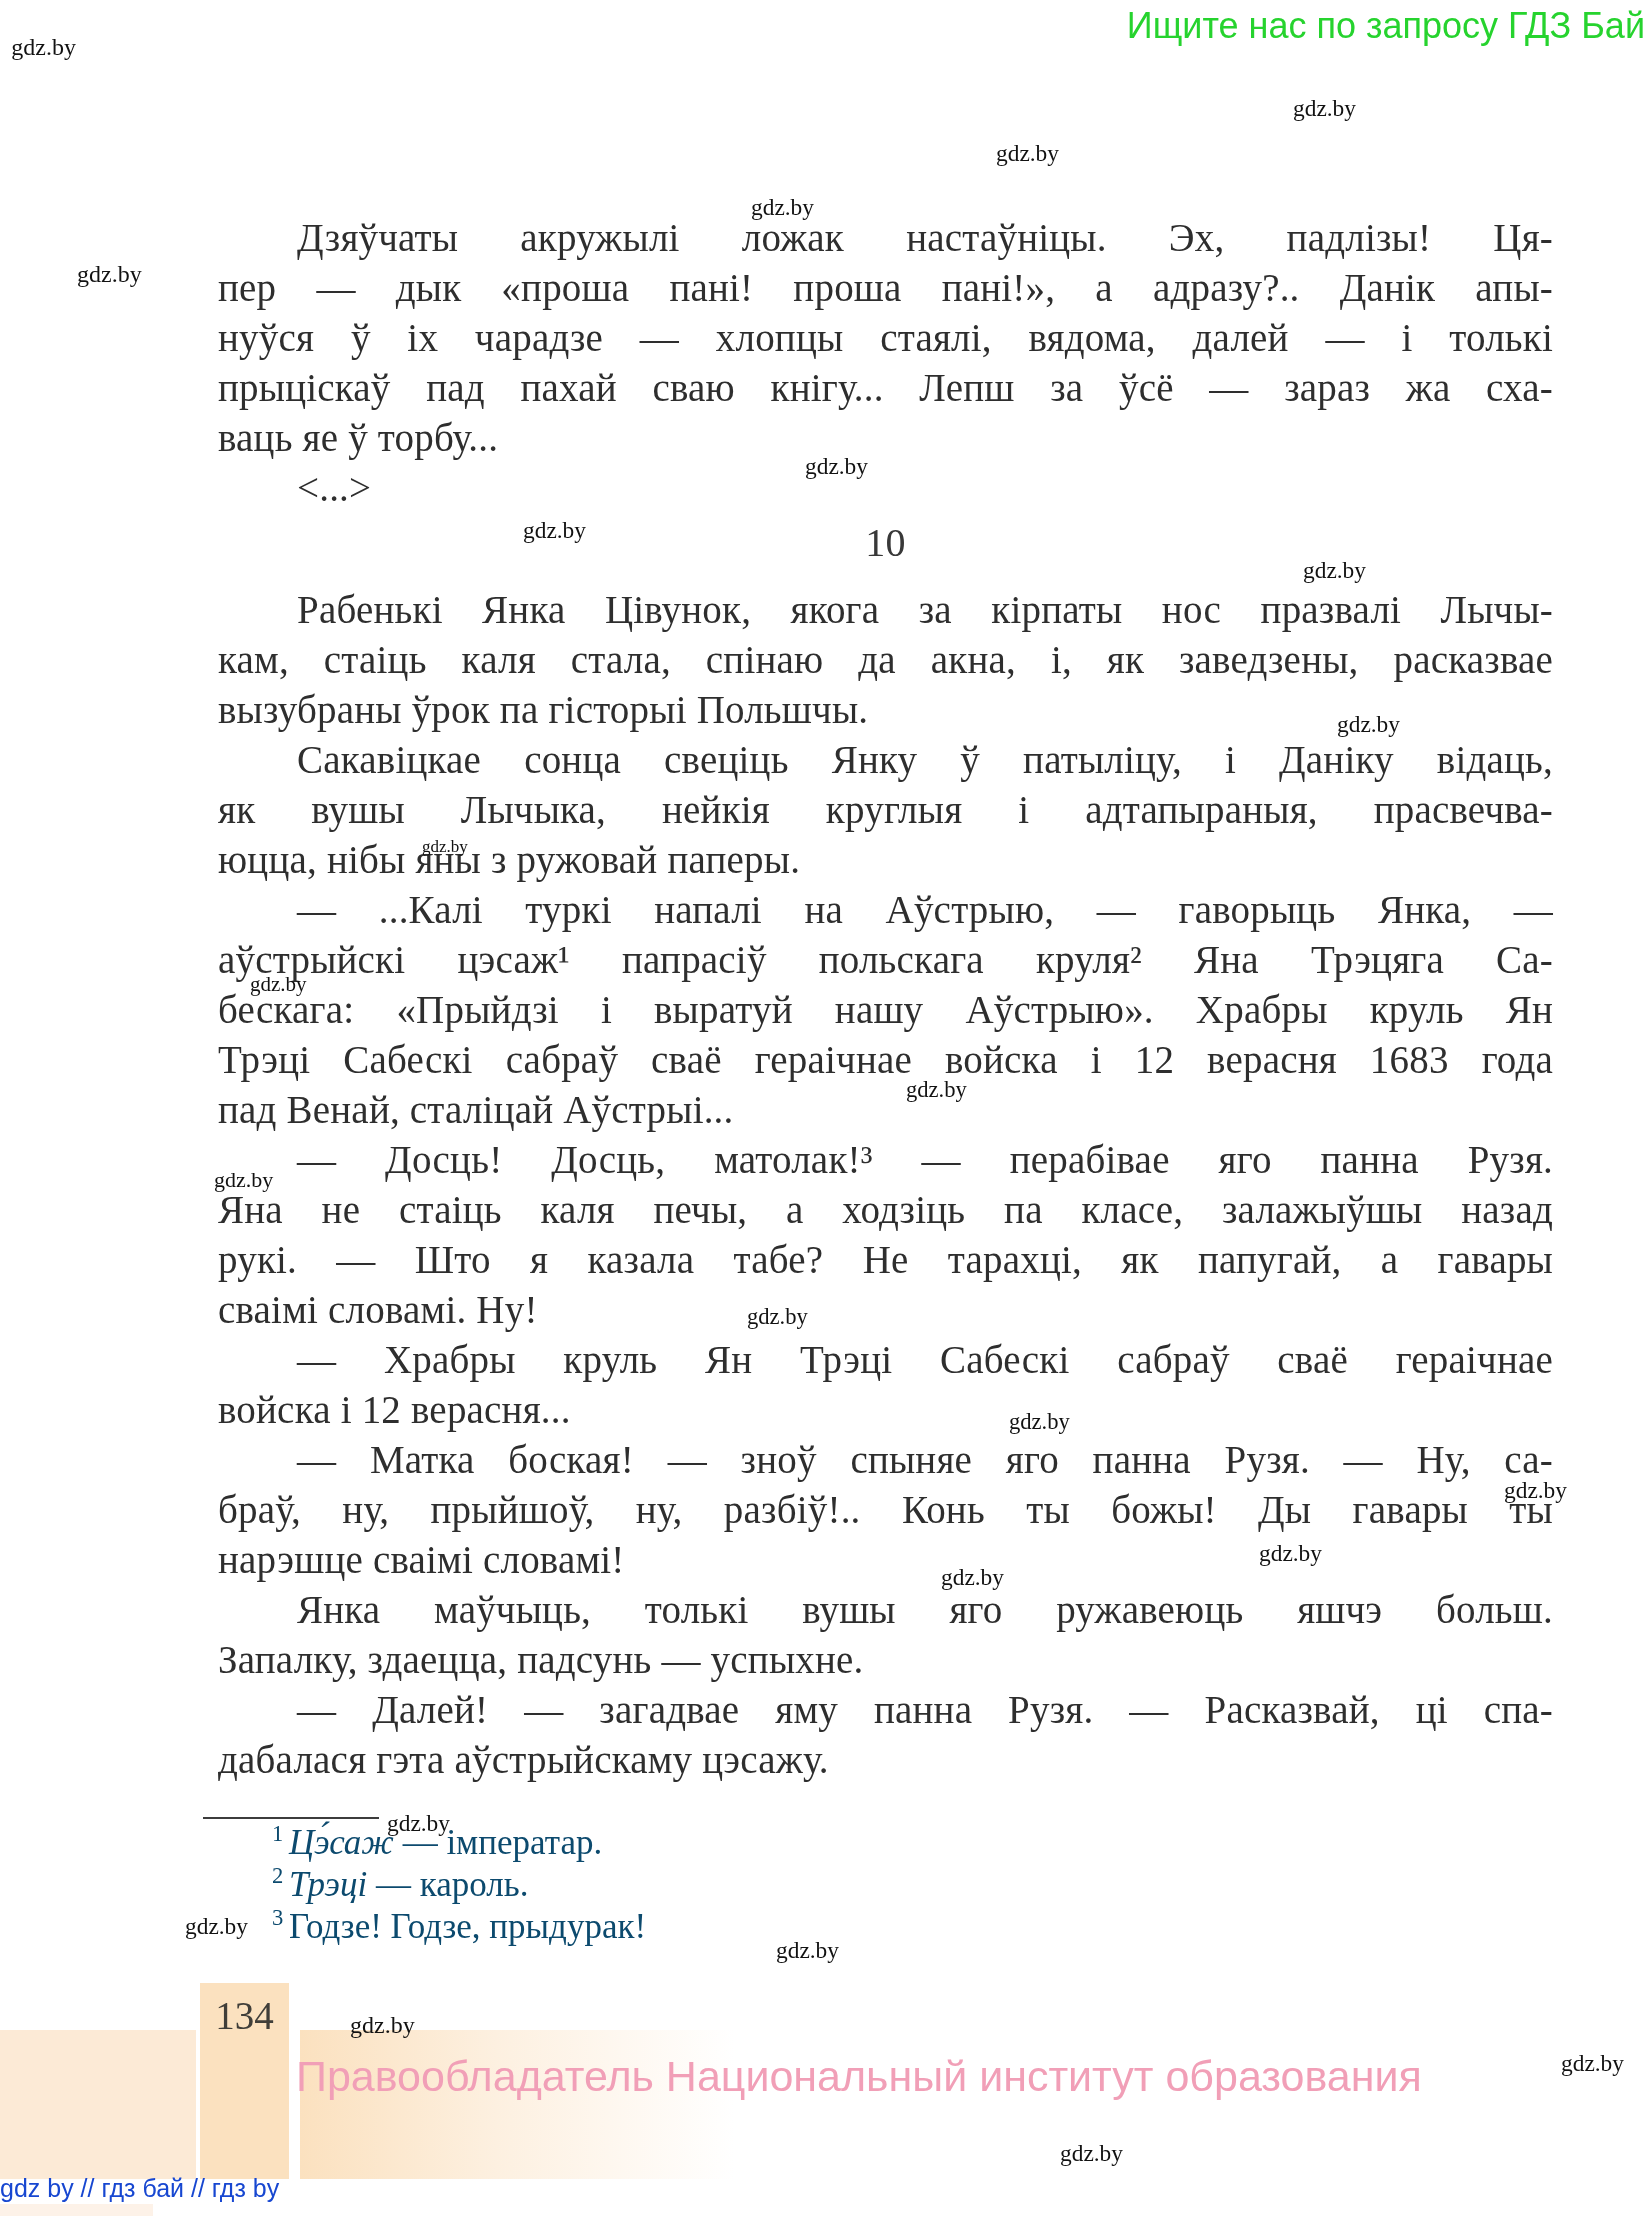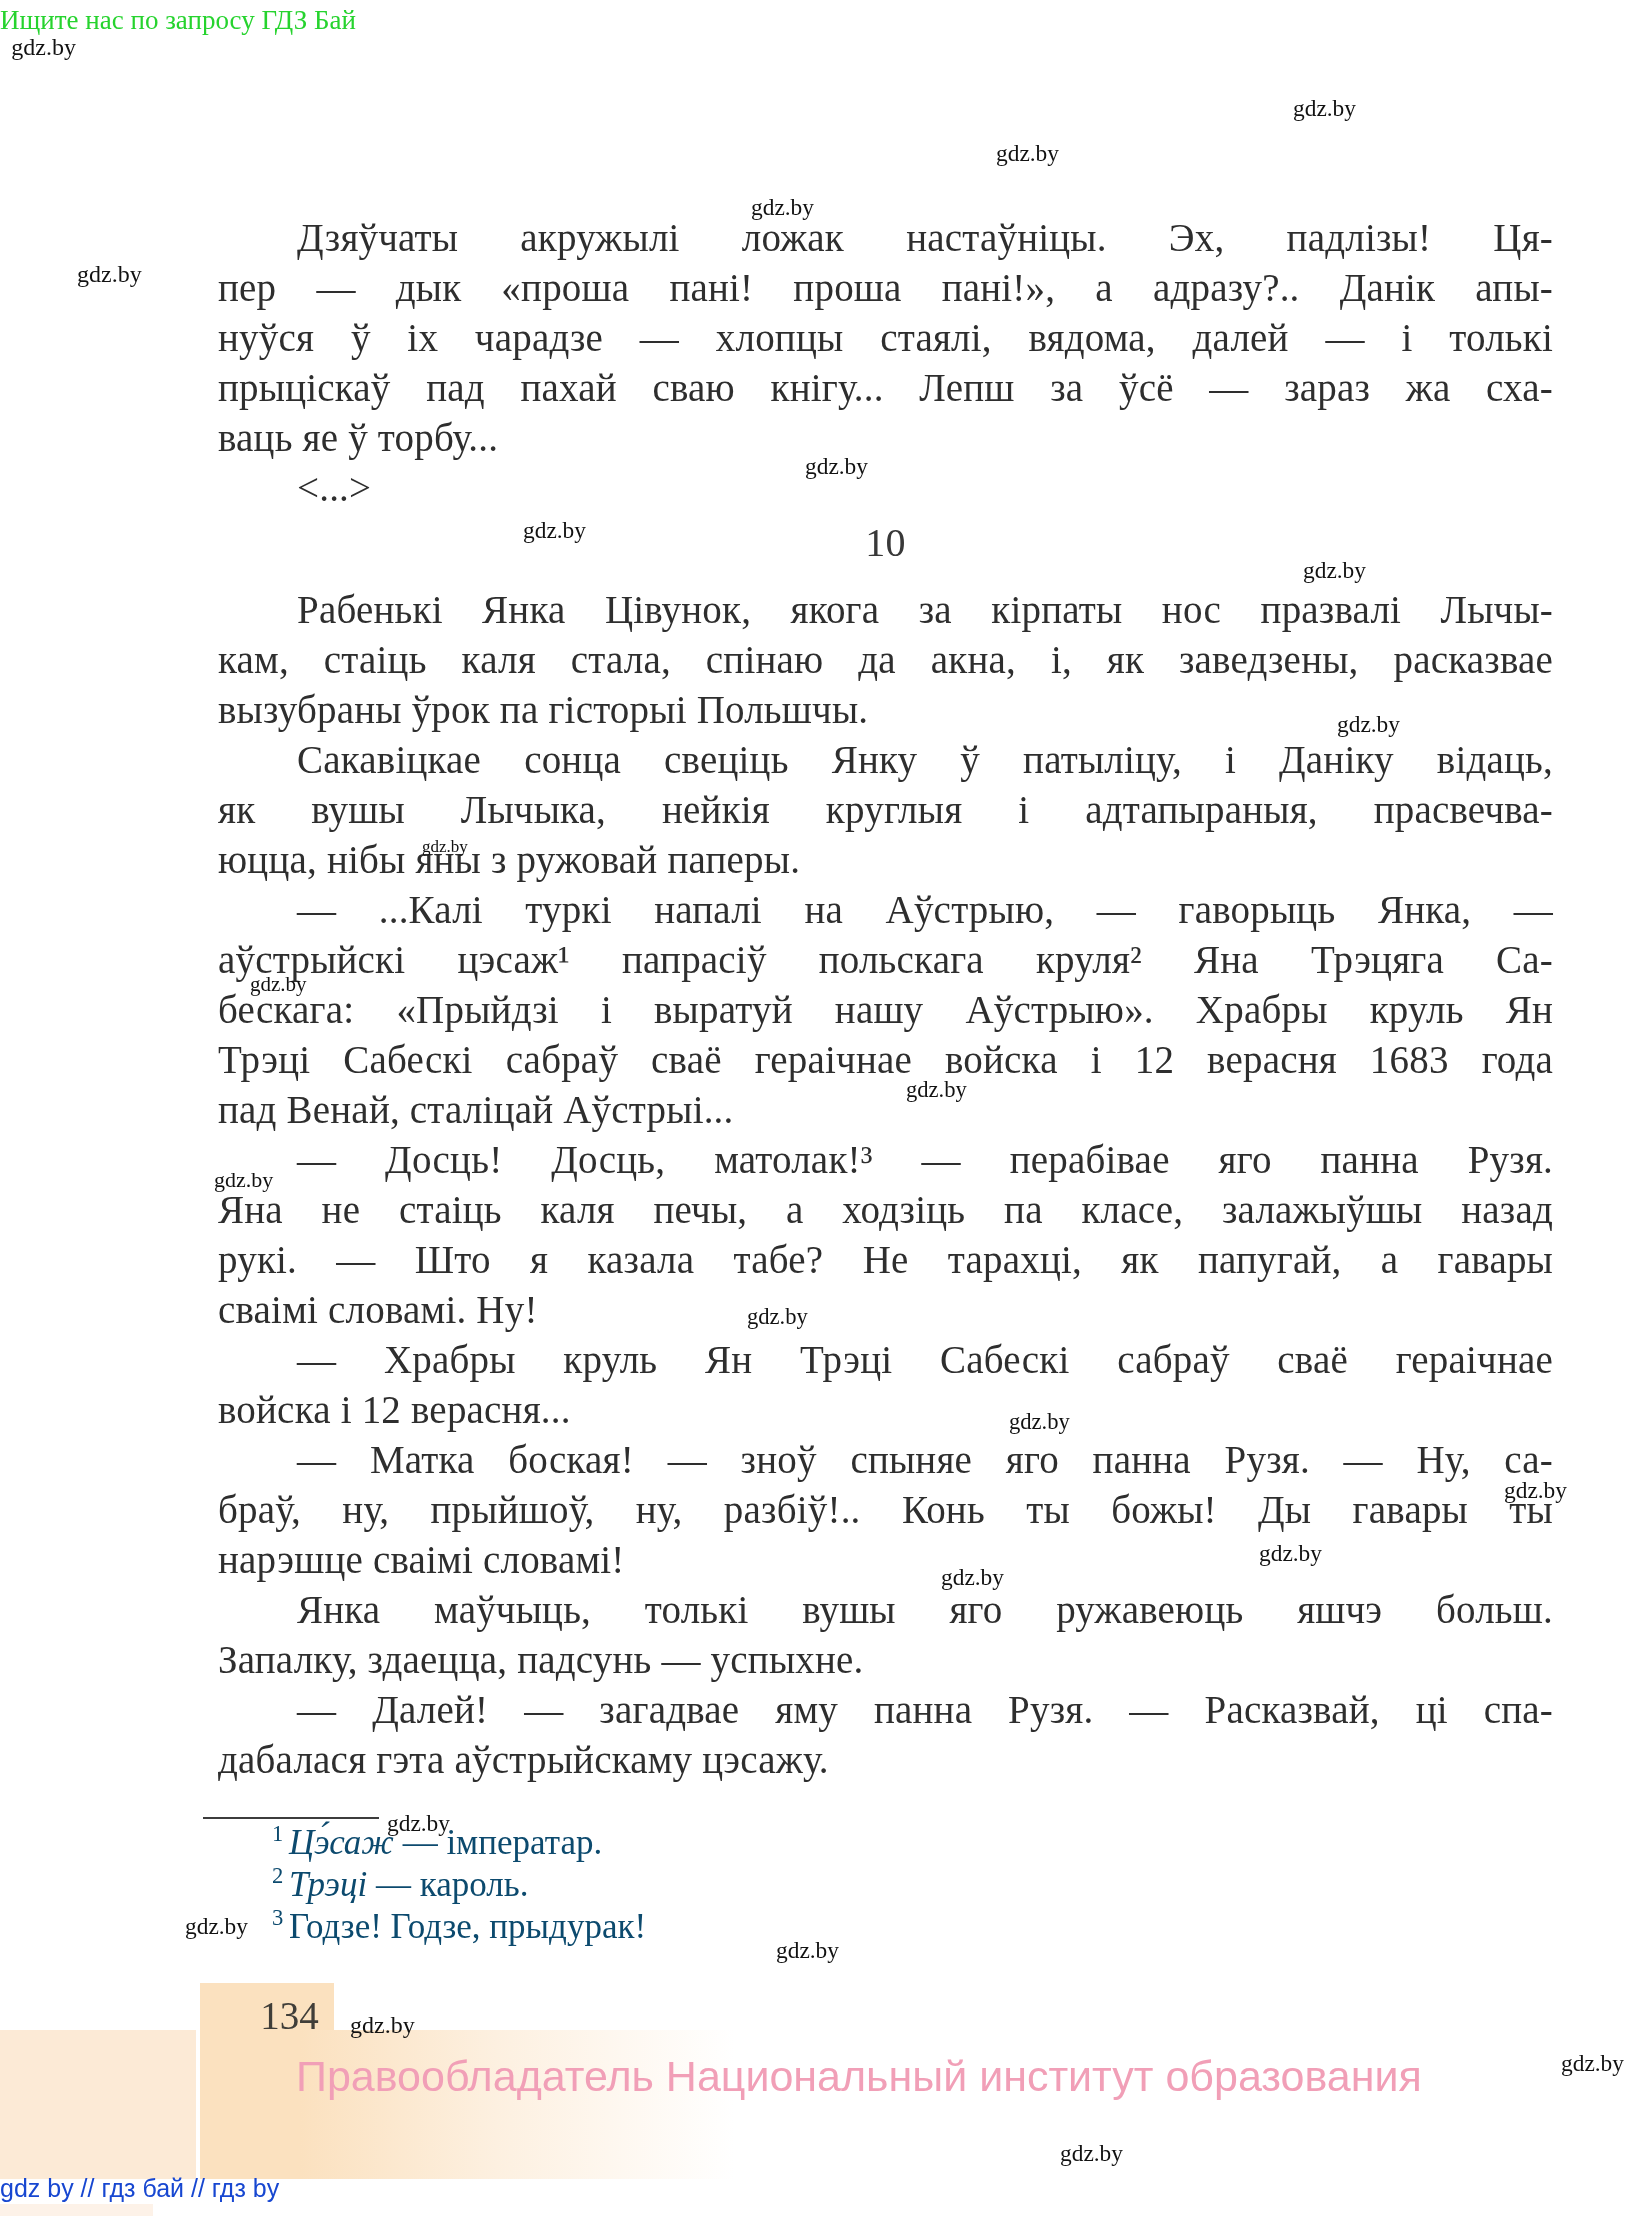--- a/index.html
+++ b/index.html
@@ -1,42 +1,42 @@
 <!DOCTYPE html>
 <html style="font-size:13px"><head>
 <meta charset="utf-8">
 <style>
   html,body{margin:0;padding:0;background:#fff;}
   .page{position:relative;width:1645px;height:2216px;background:#ffffff;overflow:hidden;
         font-family:"Liberation Serif",serif;color:#2e2e2e;}
 
   
-  .promo{position:absolute;left:0;top:4.8px;width:100%;text-align:left;
-         font-family:Liberation Serif, serif;font-size:27px;color:#26d32e;}
+  .promo{position:absolute;left:0;top:4.8px;width:100%;text-align:right;
+         font-family:Liberation Sans, sans-serif;font-size:36px;color:#26d32e;}
 
   
   .body{position:absolute;left:218px;top:213px;width:1335px;
         font-size:39px;line-height:50px;letter-spacing:0.2px;}
   .ln{text-align:justify;text-align-last:justify;}
   .ln.last{text-align-last:left;}
   .ln.ind{text-indent:79px;}
   .heading{text-align:center;text-align-last:center;font-size:40px;
            margin:4.8px 0 17.7px 0;color:#383838;}
 
   
   .fnsep{position:absolute;left:203px;top:1817px;width:176px;border-top:2.4px solid #3c3c3c;}
   .footnotes{position:absolute;left:203px;top:1822px;width:1335px;
              font-size:35px;line-height:42px;color:#0c4a6e;}
   .fn{text-indent:69px;}
   .fn sup{font-size:22.6px;line-height:0;}
   .fn i{font-style:italic;}
 
   
   .band-left{position:absolute;left:0;top:2030px;width:196px;height:149px;background:#fcead6;}
-  .page-num-box{position:absolute;left:200px;top:1983px;width:89px;height:196px;background:#fbe1bf;padding-left:45px;}
+  .page-num-box{position:absolute;left:200px;top:1983px;width:89px;height:196px;background:#fbe1bf;}
   .page-num-box span{display:block;text-align:center;margin-top:9.7px;
                      font-size:39px;color:#403e39;}
   .band-right{position:absolute;left:300px;top:2030px;width:435px;height:149px;
               background:linear-gradient(to right,#fbe1bf 0%,#fdf0e0 45%,#ffffff 100%);}
   .band-sliver{position:absolute;left:0;top:2204px;width:153px;height:12px;background:#fdf2e8;}
 
   
   .copyright{position:absolute;left:296px;top:2052px;
              font-family:"Liberation Sans",sans-serif;font-size:43px;color:#f19fb7;}
 

